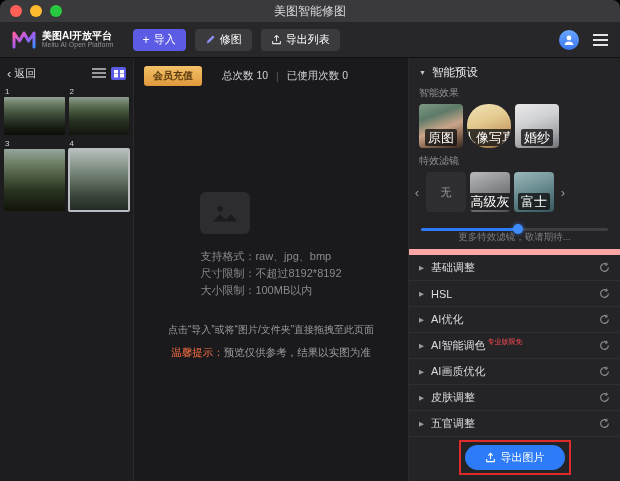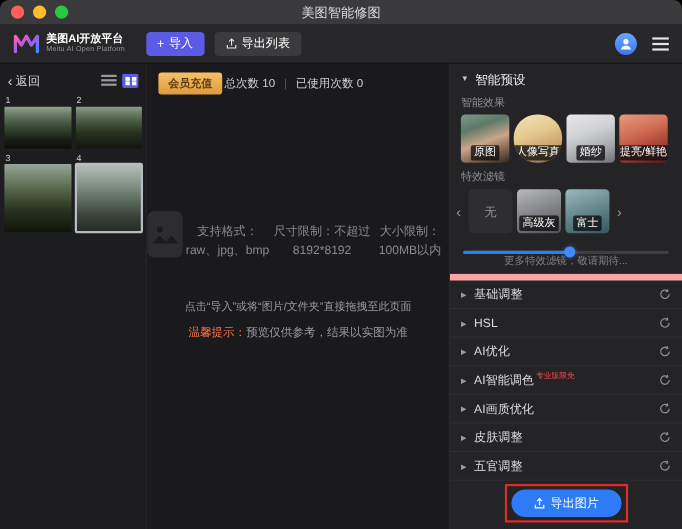--- a/index.html
+++ b/index.html
@@ -50,41 +50,41 @@
   .thumb-img { width:100%; border-radius:1px; }
   .h-sm { height:38px; } .h-lg { height:62px; }
   .thumb-cell.selected .thumb-img { outline:2px solid #b9bdc1; outline-offset:-1px; }
   .ph-g1 { background:linear-gradient(180deg,#93a294 0%,#6b7d66 18%,#465640 40%,#2a3526 62%,#161b12 82%,#0c0e09 100%); }
   .ph-g2 { background:linear-gradient(180deg,#8d9c90 0%,#627459 20%,#3f4f37 42%,#252f1f 64%,#12160e 100%); }
   .ph-g3 { background:linear-gradient(180deg,#97a59b 0%,#6f8168 22%,#48583d 46%,#28321f 68%,#101409 100%); }
   .ph-g4 { background:linear-gradient(180deg,#b7c0bd 0%,#8c9a90 25%,#5f6e60 52%,#39443a 76%,#232a24 100%); }
 
   
   .center { flex:1; background:#1a1a1c; display:flex; flex-direction:column; align-items:center; }
-  .usage-row { width:100%; display:flex; align-items:center; gap:2px; padding:8px 10px 0; }
+  .usage-row { width:100%; display:flex; align-items:center; gap:20px; padding:8px 10px 0; }
   .vip-btn { background:linear-gradient(180deg,#f4c169,#e0993a); color:#5b3c10; font-size:10px; font-weight:bold; border:none; border-radius:3px; padding:3px 9px; cursor:pointer; font-family:inherit; }
   .usage-text { display:flex; align-items:center; gap:8px; color:#d2d2d5; font-size:10.5px; }
   .usage-divider { color:#57575b; }
-  .ph-block { margin-top:106px; display:flex; flex-direction:row; align-items:center; cursor:pointer; }
+  .ph-block { margin-top:106px; display:flex; flex-direction:column; align-items:flex-start; cursor:pointer; }
   .ph-icon { width:50px; height:42px; background:#2d2d2f; border-radius:6px; display:flex; align-items:center; justify-content:center; margin-bottom:14px; }
   .hint { color:#8a8a8e; font-size:11px; line-height:17px; text-align:center; }
   .drag-hint { margin-top:24px; color:#9c9ca0; font-size:10px; }
   .warm-tip { margin-top:9px; font-size:10.5px; }
   .tip-label { color:#ff7043; }
   .tip-text { color:#9c9ca0; }
 
   
   .panel { width:212px; flex:0 0 auto; background:#242427; border-left:1px solid #2a2a2c; display:flex; flex-direction:column; overflow:hidden; }
   .panel-head { padding:7px 10px 4px; display:flex; align-items:center; gap:6px; color:#ececee; font-size:11.5px; cursor:pointer; }
   .caret { font-size:7px; color:#c8c8cc; }
   .group-label { padding:2px 10px 4px; color:#8e8e93; font-size:10px; }
   .group-label.filters { padding-top:6px; }
   .effects-row { display:flex; gap:4px; padding:0 10px; }
   .effect { width:44px; height:44px; border-radius:4px; position:relative; overflow:hidden; cursor:pointer; flex:0 0 auto; }
-  .ov-label { position:absolute; bottom:2px; left:50%; transform:translateX(-50%); background:rgba(14,14,16,.78); color:#fff; font-size:10px; line-height:1; padding:2px 3px; border-radius:2px; white-space:nowrap; }
+  .ov-label { position:absolute; bottom:2px; left:50%; transform:translateX(-50%); background:rgba(14,14,16,.78); color:#fff; font-size:13px; line-height:1; padding:2px 3px; border-radius:2px; white-space:nowrap; }
   .fx-original { background:linear-gradient(160deg,#7d9b85 0%,#5d7a68 28%,#caa58a 55%,#8a6a52 75%,#33261d 100%); }
   .fx-portrait { background:linear-gradient(160deg,#f2e3b8 0%,#e3c98e 40%,#c9a06a 70%,#8a5f3a 100%);border-radius:21px; }
   .fx-wedding  { background:linear-gradient(160deg,#e9e9ea 0%,#cfd0d2 40%,#a8a9ad 70%,#6f7075 100%); }
   .fx-bright   { background:linear-gradient(160deg,#e89a7e 0%,#cf6a52 40%,#99352c 75%,#541a16 100%); }
   .filters-row { display:flex; align-items:center; gap:4px; padding:0 3px; }
   .arrow { color:#98989c; font-size:13px; line-height:1; width:10px; text-align:center; cursor:pointer; flex:0 0 auto; }
   .filter { width:40px; height:40px; border-radius:4px; position:relative; overflow:hidden; cursor:pointer; flex:0 0 auto; }
   .filter.none { background:#2e2e31; display:flex; align-items:center; justify-content:center; }
   .none-label { color:#97979b; font-size:11px; }
   .flt-gray  { background:linear-gradient(160deg,#b9babc 0%,#88898c 45%,#505154 100%); }
@@ -135,20 +135,26 @@
         <span class="brand-name">美图AI开放平台</span>
         <span class="brand-sub">Meitu AI Open Platform</span>
       </span>
     </div>
     <button class="btn btn-primary">
       <span class="ic">+</span>
       <span>导入</span>
     </button>
     <button class="btn btn-dark">
       <svg width="11" height="11" viewBox="0 0 12 12">
+        <path d="M2 10l.7-2.6 5.8-5.8 1.9 1.9-5.8 5.8z" fill="#8f8ff5"></path>
+      </svg>
+      <span>修图</span>
+    </button>
+    <button class="btn btn-dark">
+      <svg width="11" height="11" viewBox="0 0 12 12">
         <path d="M6 8V1.5M3.6 3.9 6 1.5l2.4 2.4" fill="none" stroke="#e8e8ea" stroke-width="1.1"></path>
         <path d="M1.8 7.5v3h8.4v-3" fill="none" stroke="#e8e8ea" stroke-width="1.1"></path>
       </svg>
       <span>导出列表</span>
     </button>
     <div class="toolbar-right">
       <div class="avatar">
         <svg width="14" height="14" viewBox="0 0 20 20">
           <circle cx="10" cy="7" r="3.4" fill="#fff"></circle>
           <path d="M3.5 17c.8-3.4 3.4-5 6.5-5s5.7 1.6 6.5 5z" fill="#fff"></path>
@@ -229,23 +235,20 @@
       <div class="effects-row">
         <div class="effect fx-original">
           <span class="ov-label">原图</span>
         </div>
         <div class="effect fx-portrait">
           <span class="ov-label">人像写真</span>
         </div>
         <div class="effect fx-wedding">
           <span class="ov-label">婚纱</span>
         </div>
-        <div class="effect fx-bright">
-          <span class="ov-label">提亮/鲜艳</span>
-        </div>
       </div>
 
       <div class="group-label filters">特效滤镜</div>
       <div class="filters-row">
         <span class="arrow">‹</span>
         <div class="filter none">
           <span class="none-label">无</span>
         </div>
         <div class="filter flt-gray">
           <span class="ov-label">高级灰</span>

